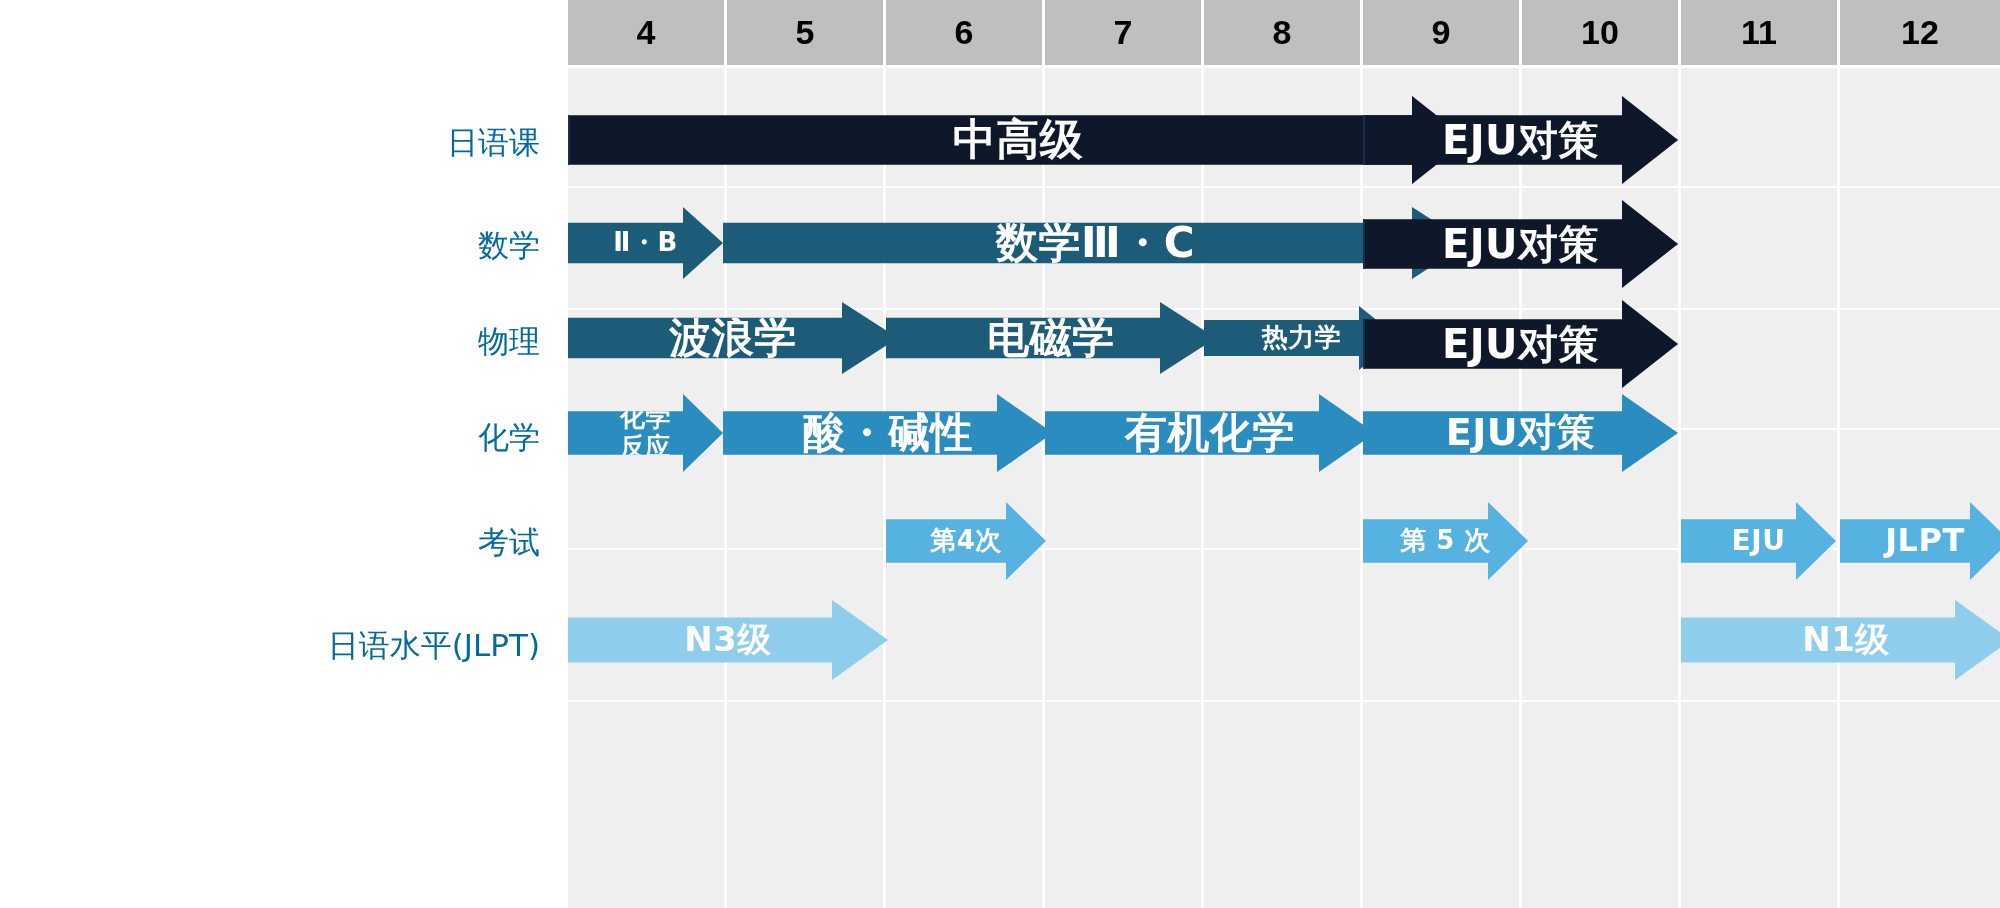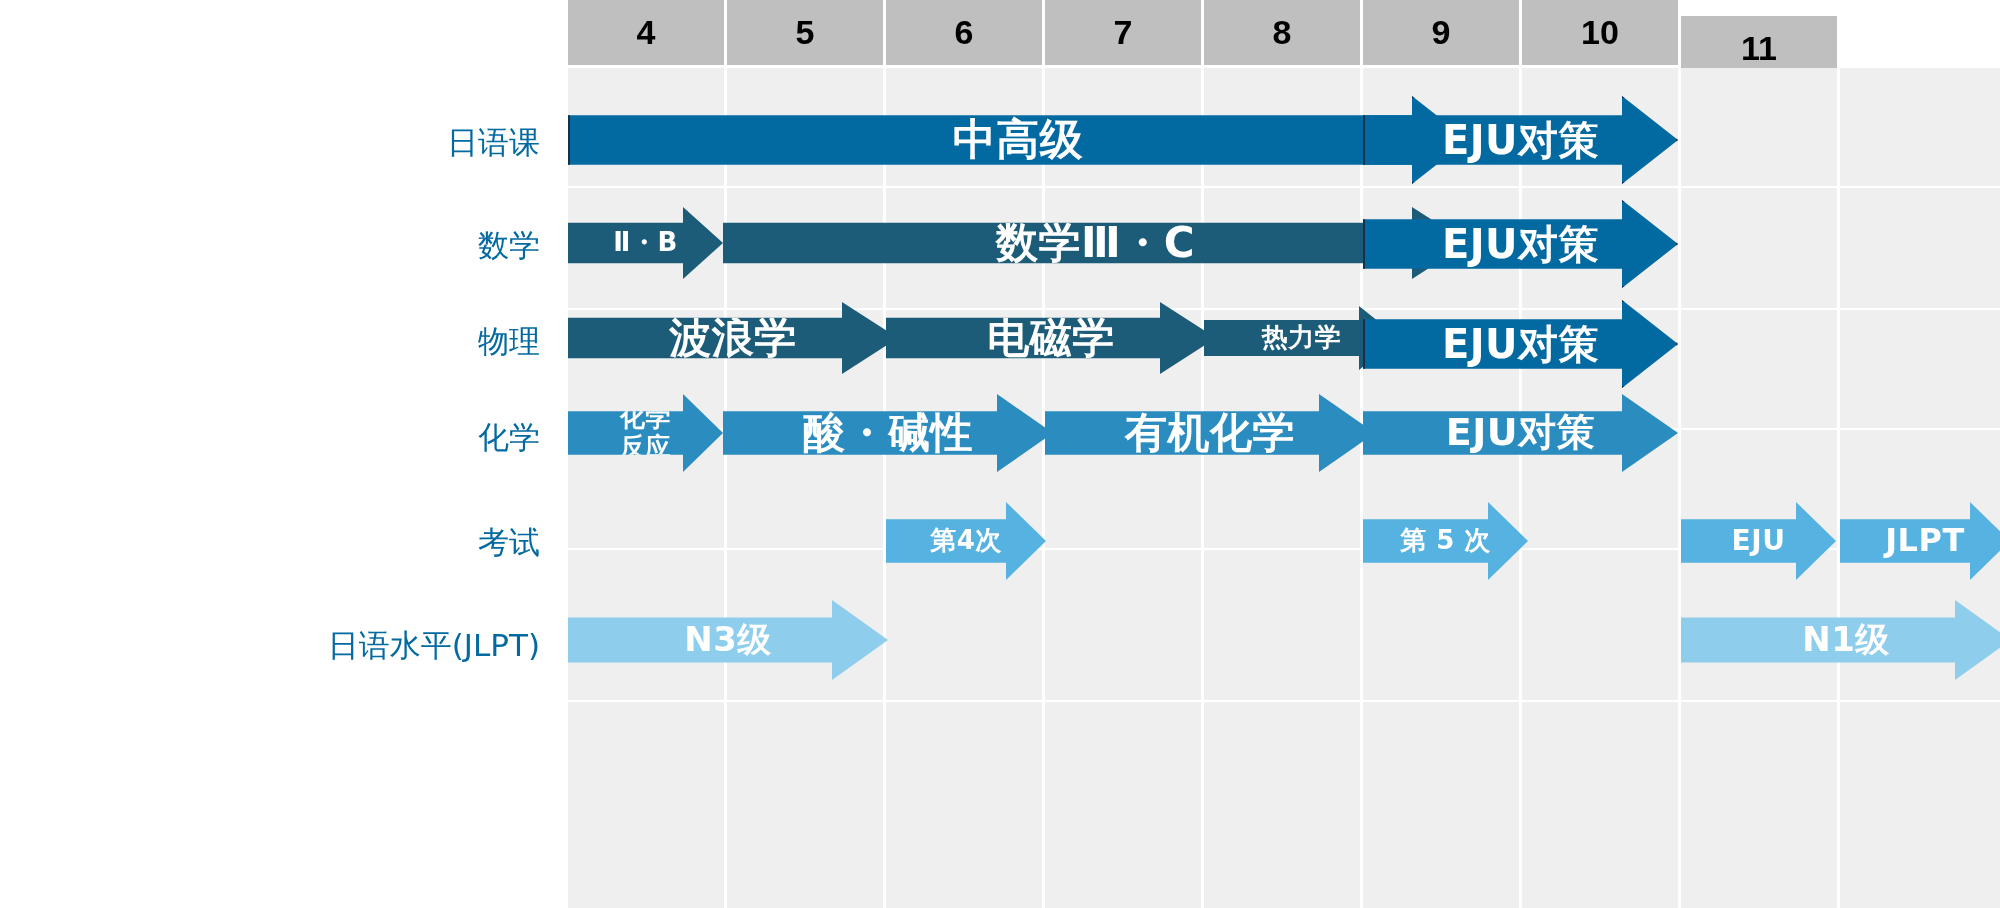--- a/index.html
+++ b/index.html
@@ -46,21 +46,21 @@
     line-height:1.05;
     font-family:"DejaVu Sans","Liberation Sans",sans-serif;
     white-space:pre-line;
     letter-spacing:0.5px;
   }
   .arrow span { position:relative; z-index:2; }
 
   .lbl-2line { line-height:1.15; }
 
   
-  .c-navy   { background:#0369a1; }
+  .c-navy   { background:#0f172a; }
   .c-teal   { background:#1c5c78; }
   .c-blue   { background:#2b8cc0; }
   .c-lblue  { background:#56b2e0; }
   .c-pblue  { background:#8ecdeb; }
 
   .outlined { outline:3px solid #16304d; outline-offset:-2px; }
 
   
   .arrow.shape {
     clip-path: polygon(0% 22%, calc(100% - 56px) 22%, calc(100% - 56px) 0%, 100% 50%, calc(100% - 56px) 100%, calc(100% - 56px) 78%, 0% 78%);
@@ -76,21 +76,22 @@
 
   <div id="grid-area">
 
     <div class="hdr-cell" style="left:0px;   width:159px;">4</div>
     <div class="hdr-cell" style="left:159px; width:159px;">5</div>
     <div class="hdr-cell" style="left:318px; width:159px;">6</div>
     <div class="hdr-cell" style="left:477px; width:159px;">7</div>
     <div class="hdr-cell" style="left:636px; width:159px;">8</div>
     <div class="hdr-cell" style="left:795px; width:159px;">9</div>
     <div class="hdr-cell" style="left:954px; width:159px;">10</div>
-    <div class="hdr-cell" style="left:1113px;width:159px;margin-top:16px;">11</div>
+    <div class="hdr-cell" style="left:1113px;width:159px;">11</div>
+    <div class="hdr-cell" style="left:1272px;width:160px; border-right:none;">12</div>
 
     <div class="body-col" style="left:0px;   width:159px;"></div>
     <div class="body-col" style="left:159px; width:159px;"></div>
     <div class="body-col" style="left:318px; width:159px;"></div>
     <div class="body-col" style="left:477px; width:159px;"></div>
     <div class="body-col" style="left:636px; width:159px;"></div>
     <div class="body-col" style="left:795px; width:159px;"></div>
     <div class="body-col" style="left:954px; width:159px;"></div>
     <div class="body-col" style="left:1113px;width:159px;"></div>
     <div class="body-col" style="left:1272px;width:160px; border-right:none;"></div>

